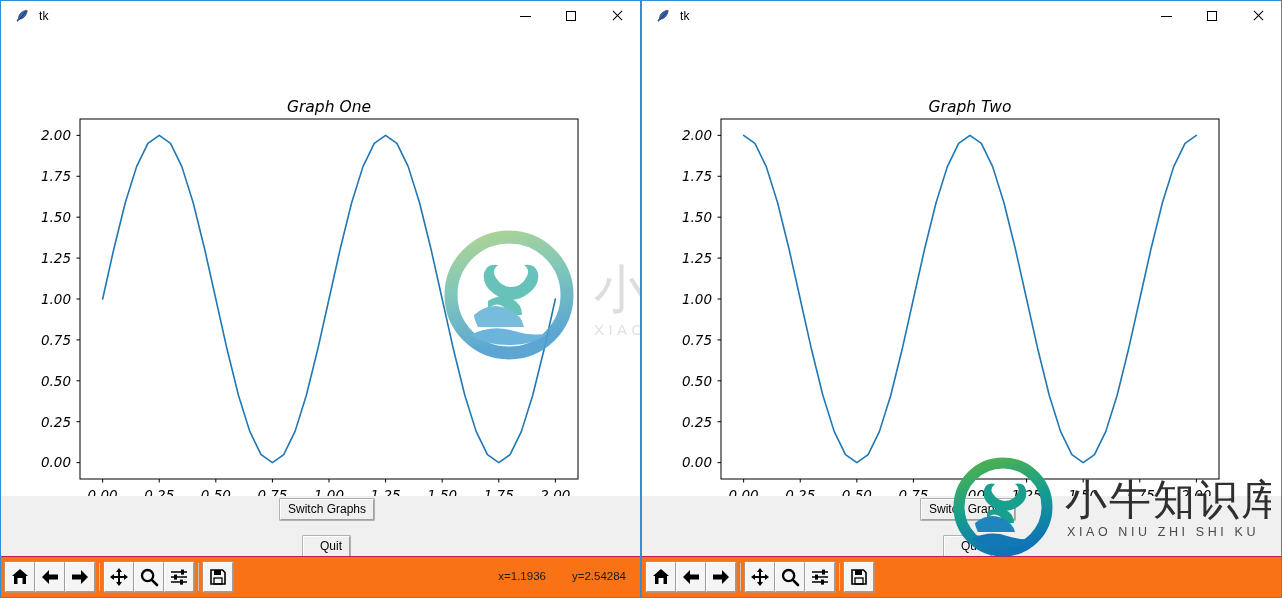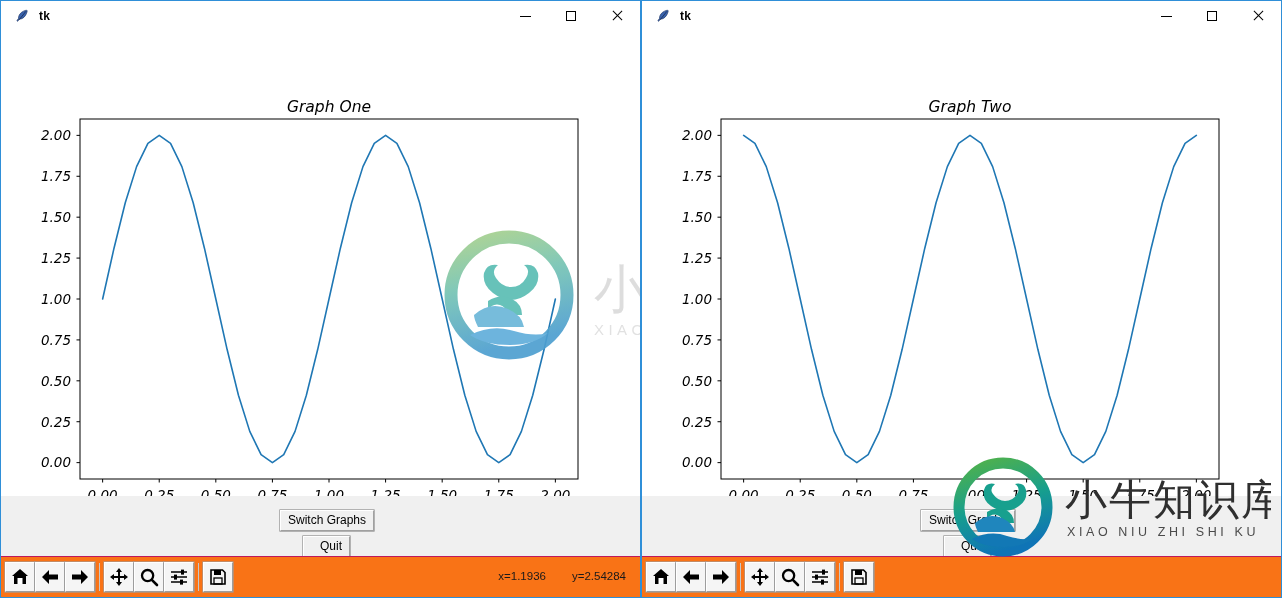--- a/index.html
+++ b/index.html
@@ -29,21 +29,20 @@
     position:relative;
   }
   .tb-icon{
     width:26px;height:24px;margin-left:8px;
     display:flex;align-items:center;justify-content:center;
   }
   .tb-title{
     font-size:12px;color:#000;margin-left:4px;
     font-family:"Liberation Sans",sans-serif;
     letter-spacing:.2px;
-    font-weight:bold;
   }
   .tb-spacer{flex:1;}
   .tb-btns{display:flex;height:30px;}
   .tb-btn{
     width:46px;height:30px;
     display:flex;align-items:center;justify-content:center;
     cursor:default;
   }
   .glyph-min{width:11px;height:1px;background:#000;}
   .glyph-max{width:10px;height:10px;border:1px solid #000;box-sizing:border-box;}
@@ -74,21 +73,21 @@
     border-right:1px solid #a0a0a0;
     border-bottom:1px solid #a0a0a0;
     box-shadow:0 0 0 0.6px #8a8a8a;
     font-family:"Liberation Sans",sans-serif;
     font-size:12px;color:#000;
     padding:2px 7px 3px 7px;
     cursor:default;
     white-space:nowrap;
     line-height:14px;
   }
-  .tkbtn.switch{left:279px;top:14px;}
+  .tkbtn.switch{left:279px;top:3px;}
   .tkbtn.quit{left:302px;top:40px;padding-left:16px;}
 
   
   .navbar{
     background:#f97316;
     height:40px;min-height:40px;
     display:flex;align-items:center;
     position:relative;
     border-top:1px solid #be185d;
     text-align:center;

